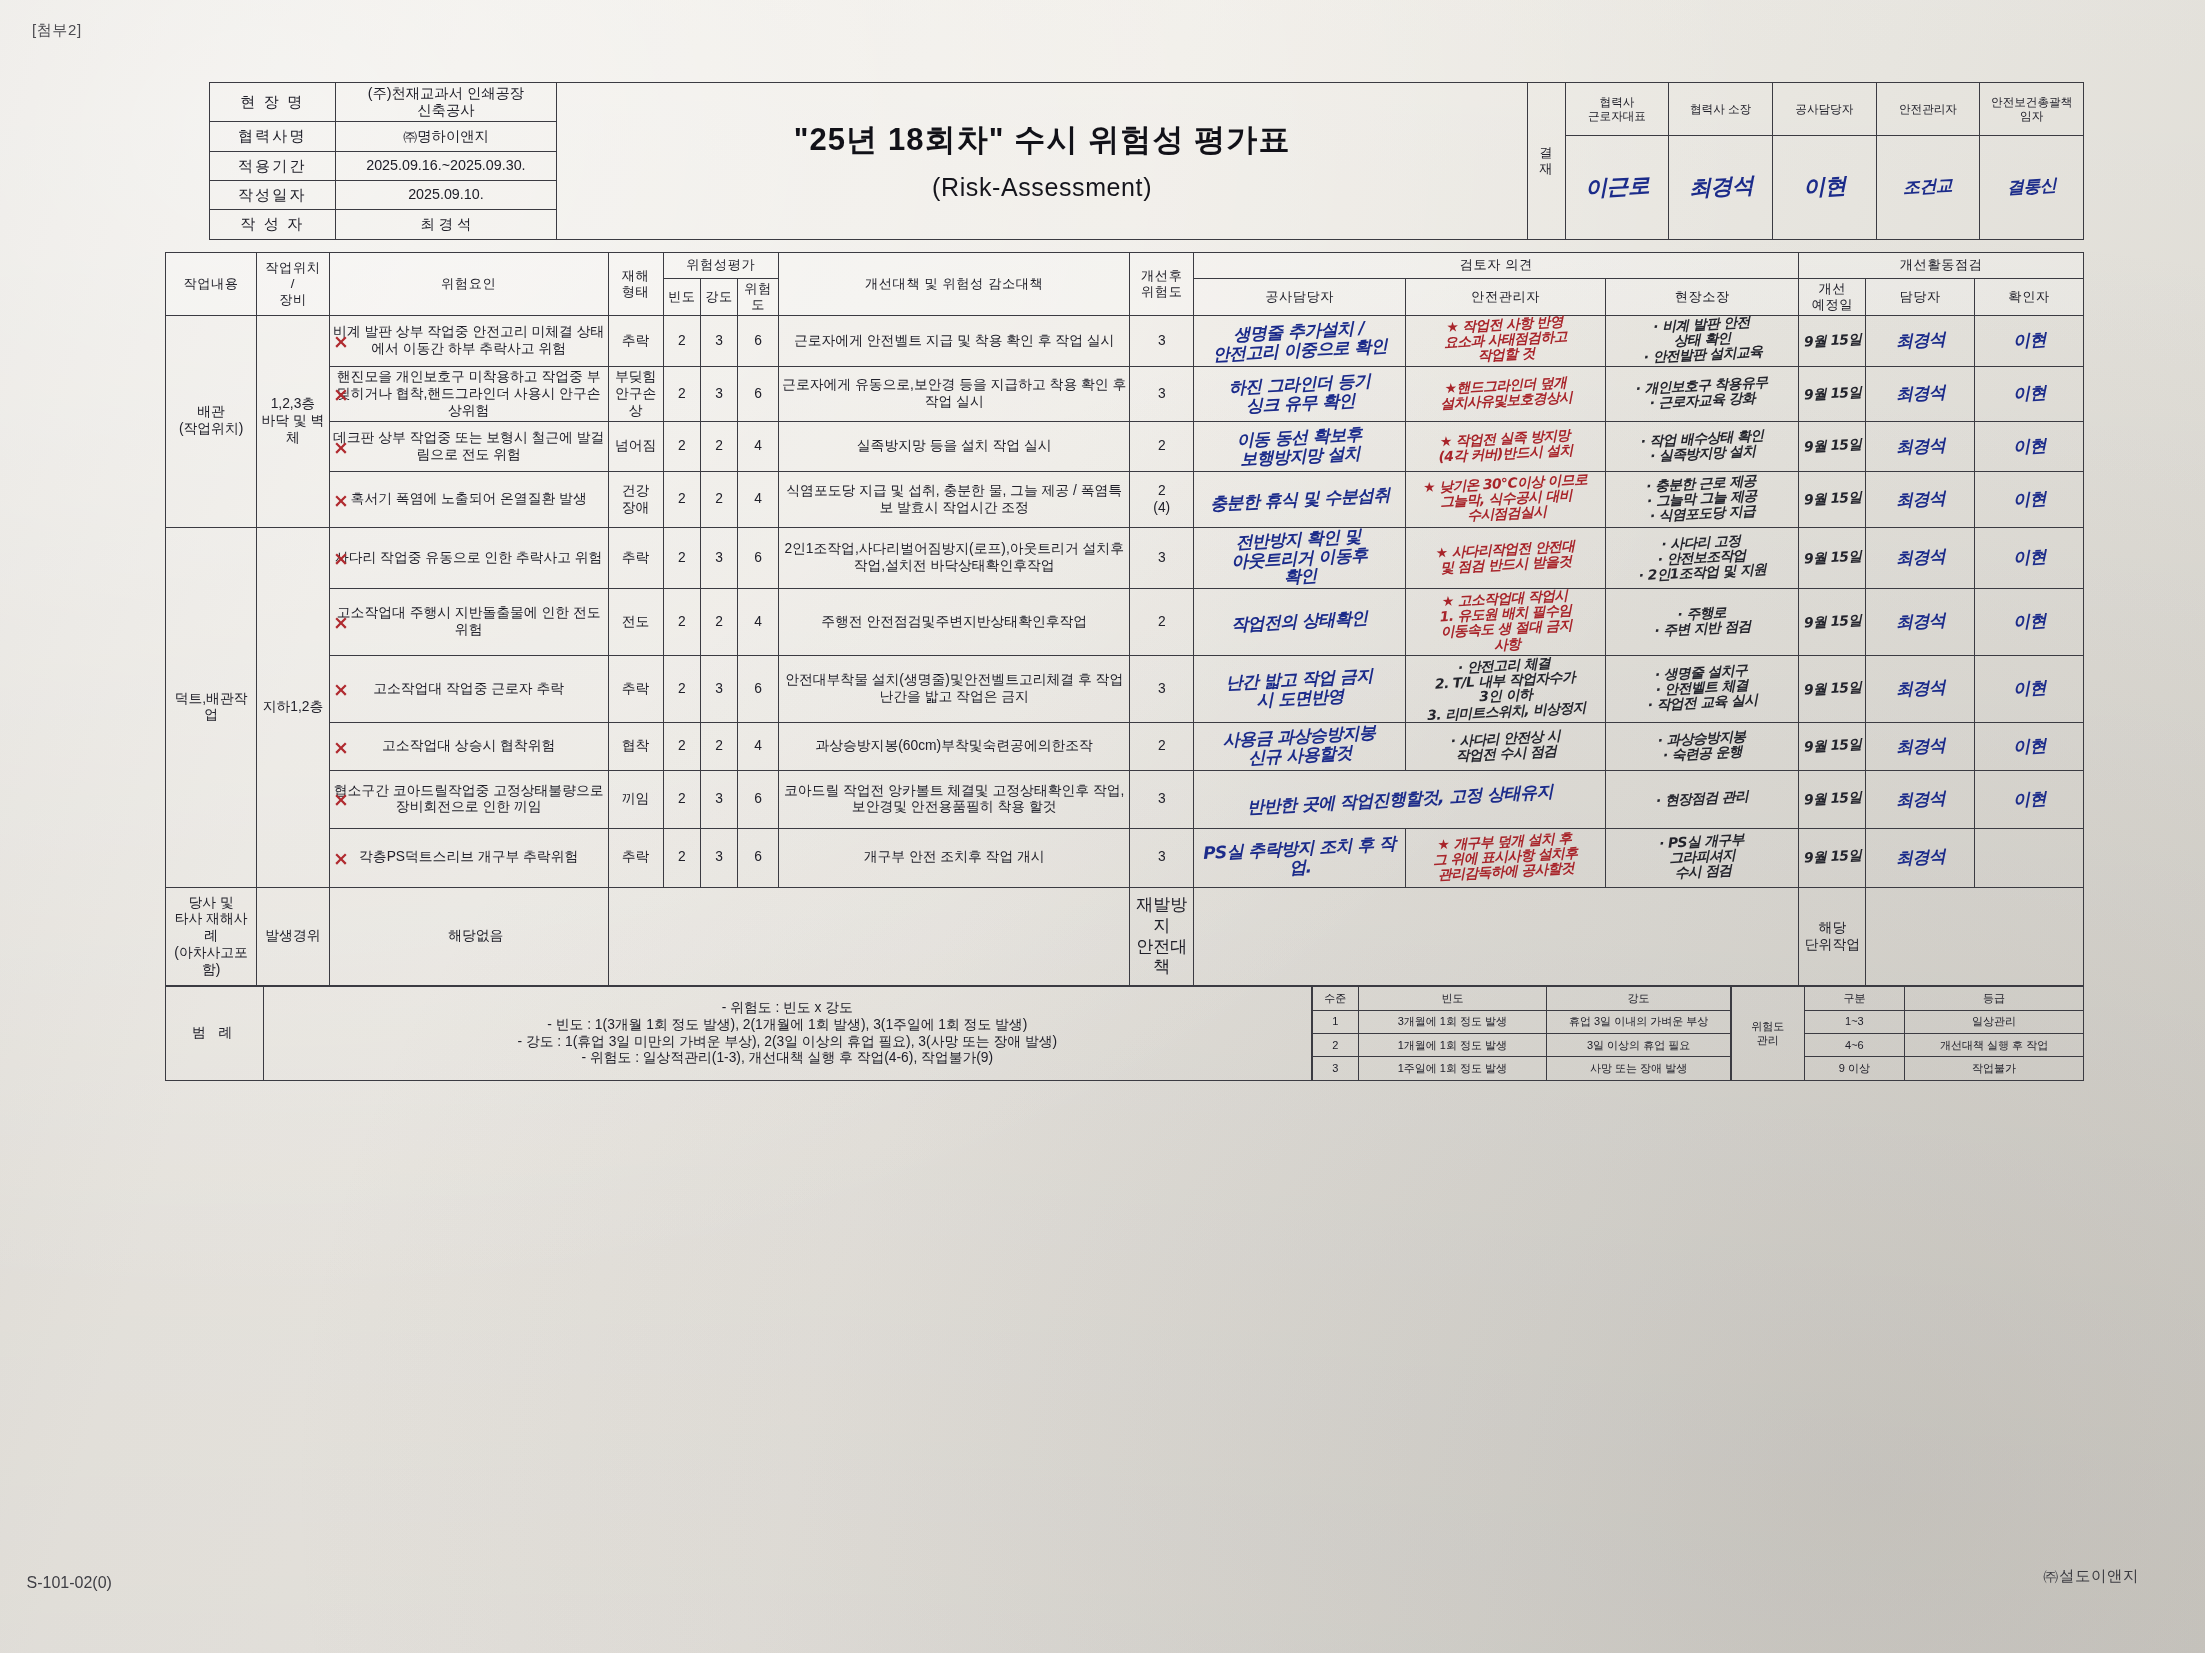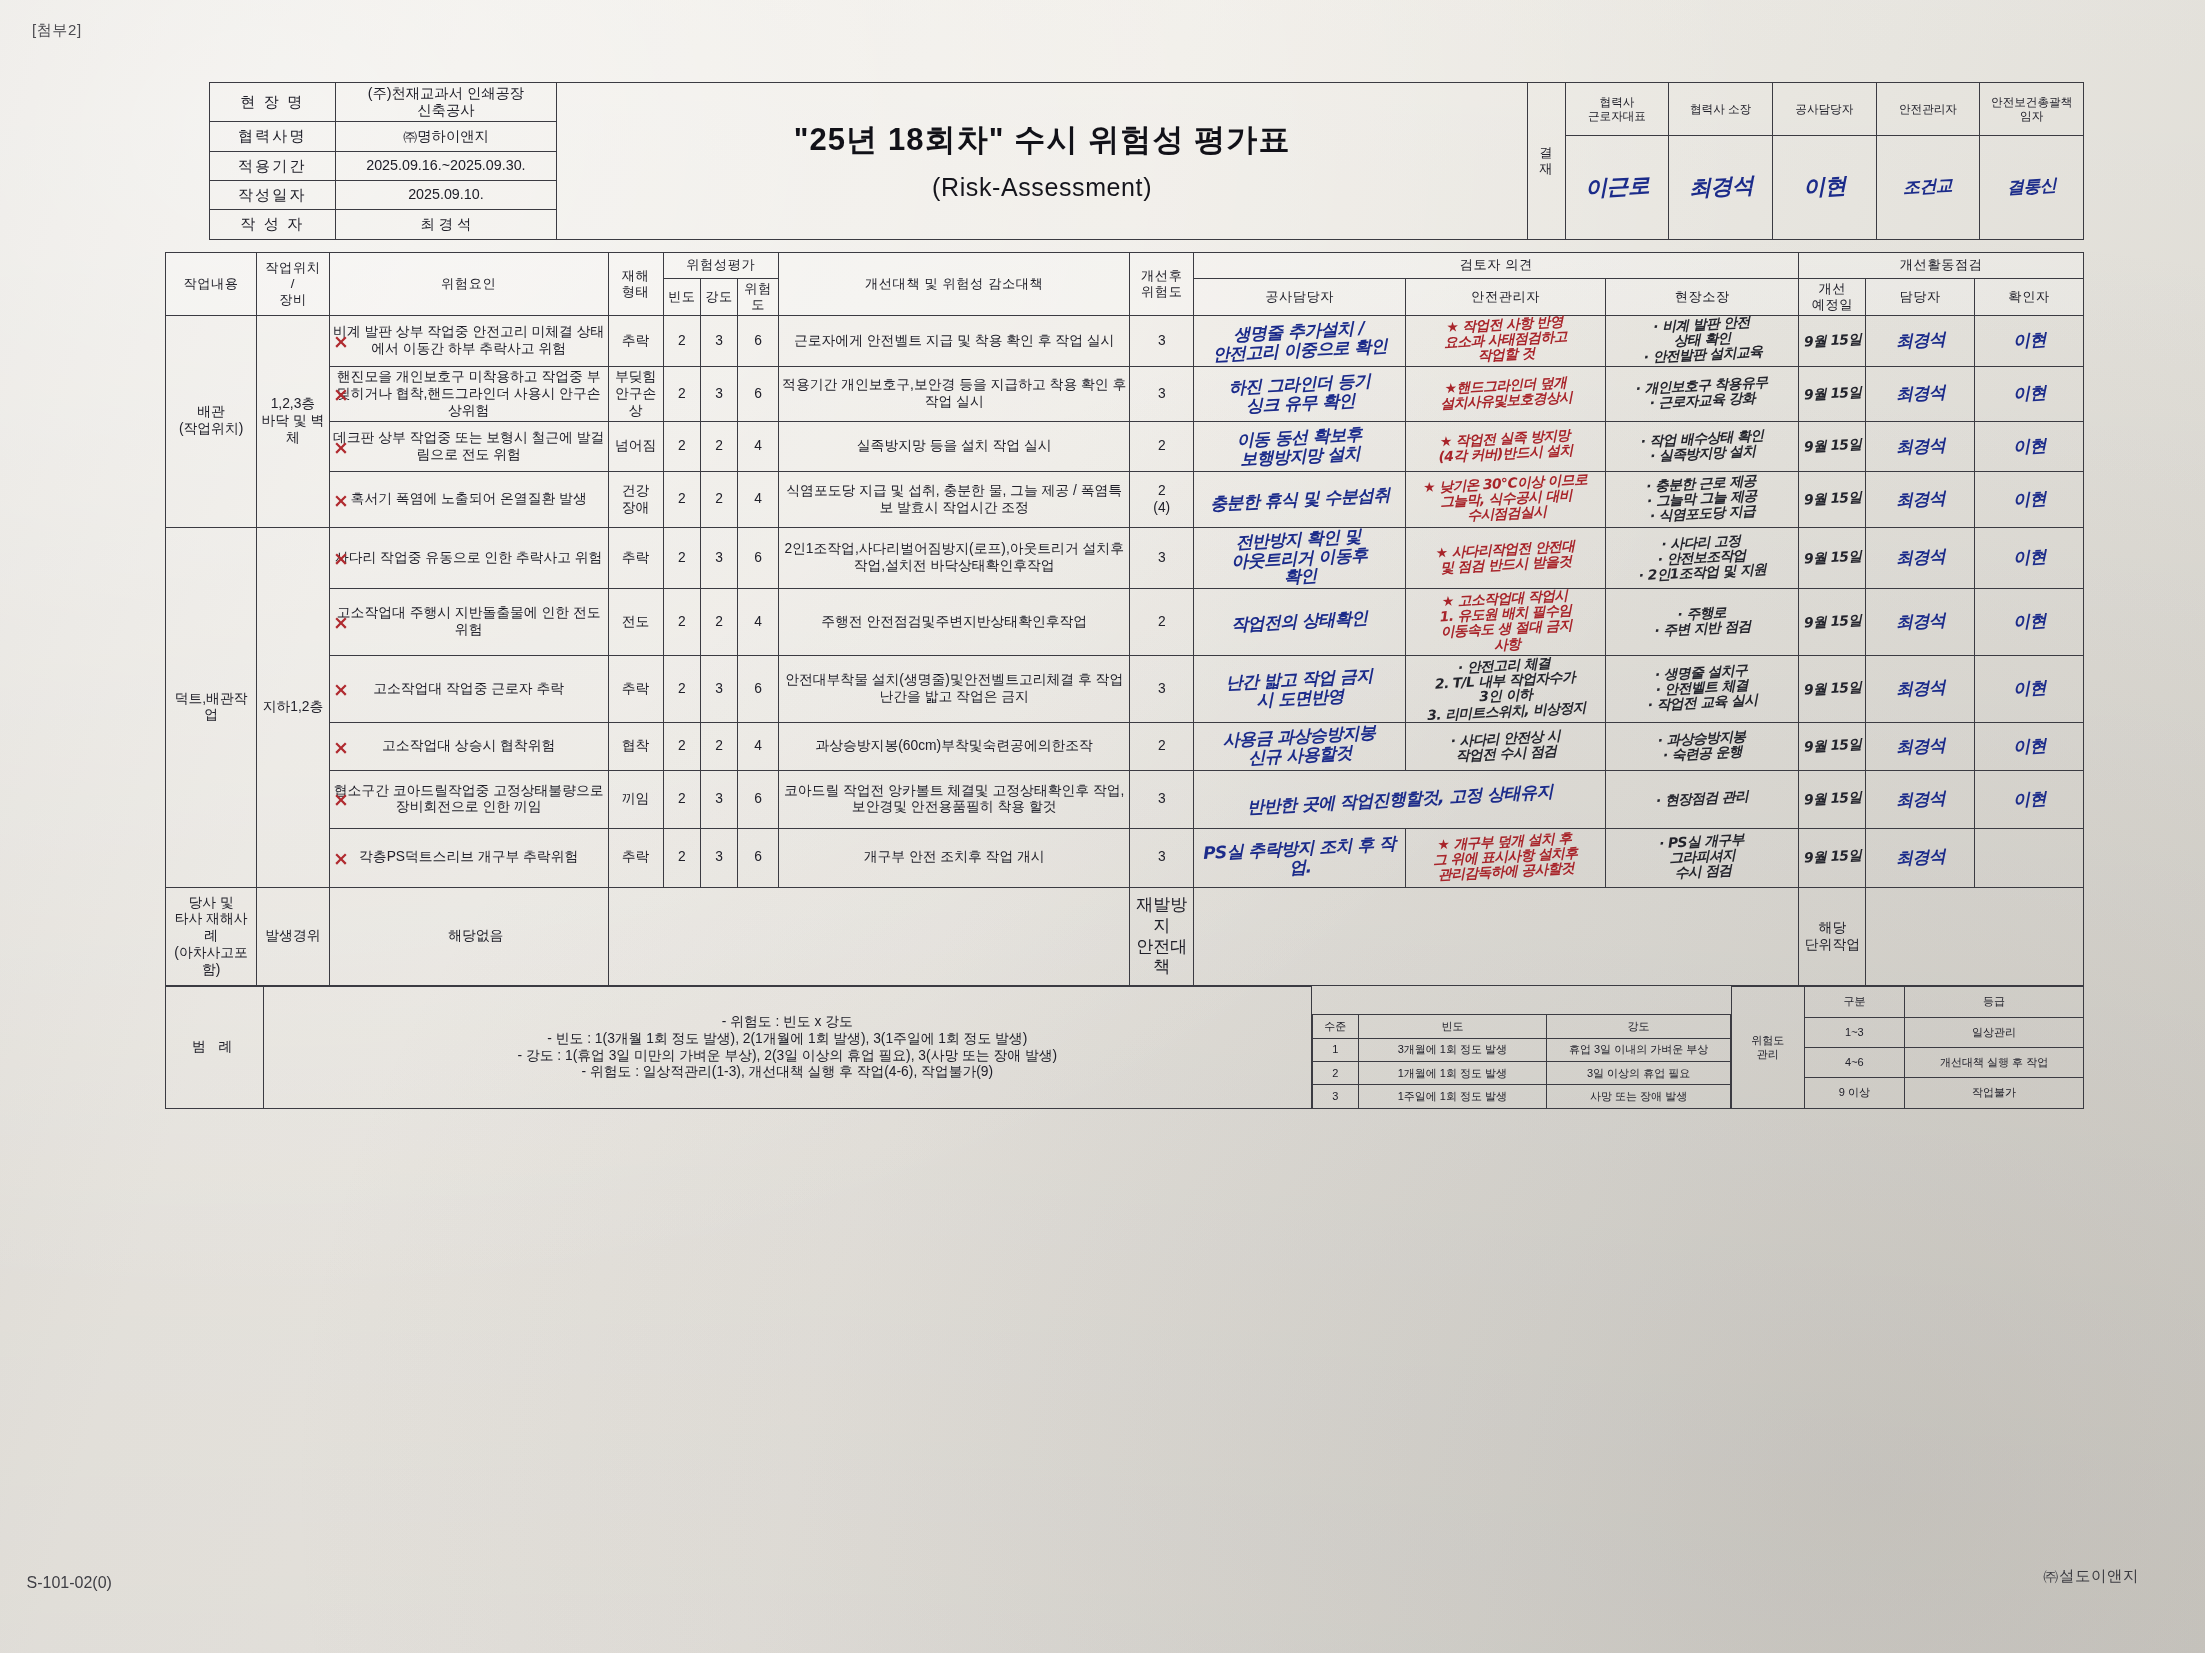--- a/index.html
+++ b/index.html
@@ -180,21 +180,21 @@
 
   
   td.acc-l { font-size: 13.2px; line-height: 1.35; margin-top: 8px; }
 
   
   .legend-wrap { display: flex; margin-top: 0; }
   table.legend { width: 1147px; }
   table.legend td { border: 1.1px solid #3b3b42; }
   td.lg-key { width: 91px; font-size: 16.5px; letter-spacing: 4.4px; }
   td.lg-body { text-align: left; font-size: 13.8px; padding: 6.6px 11px; line-height: 1.65; }
-  table.scale { width: 419px; margin-top: 28px; }
+  table.scale { width: 419px; }
   table.scale td { font-size: 11px; height: 19px; }
   table.grade { width: 353px; }
   table.grade td { font-size: 11px; height: 19px; }
   .mini { font-size: 10.5px; }
 </style>
 </head>
 <body>
 
 <div id="page">
 
@@ -335,21 +335,21 @@
           <td><span class="hw m">이현</span></td>
         </tr>
         <tr>
           <td class="hz" style="height:46px"><span class="strike">⨯</span><span>핸진모을 개인보호구 미착용하고 작업중 부딪히거나 협착,핸드그라인더 사용시 안구손상위험</span></td>
           <td style="white-space:pre-line">부딪힘
 안구손
 상</td>
           <td>2</td>
           <td>3</td>
           <td>6</td>
-          <td class="ms">적용기간 개인보호구,보안경 등을 지급하고 착용 확인 후 작업 실시</td>
+          <td class="ms">근로자에게 유동으로,보안경 등을 지급하고 착용 확인 후 작업 실시</td>
           <td>3</td>
           <td class="hwcell"><span class="hw m" style="white-space:pre-line">하진 그라인더 등기
 싱크 유무 확인</span></td>
           <td class="hwcell"><span class="hw s red" style="white-space:pre-line">★핸드그라인더 덮개
 설치사유및보호경상시</span></td>
           <td class="hwcell"><span class="hw s blk" style="white-space:pre-line">· 개인보호구 착용유무
 · 근로자교육 강화</span></td>
           <td><span class="hw s blk">9월 15일</span></td>
           <td><span class="hw m">최경석</span></td>
           <td><span class="hw m">이현</span></td>

